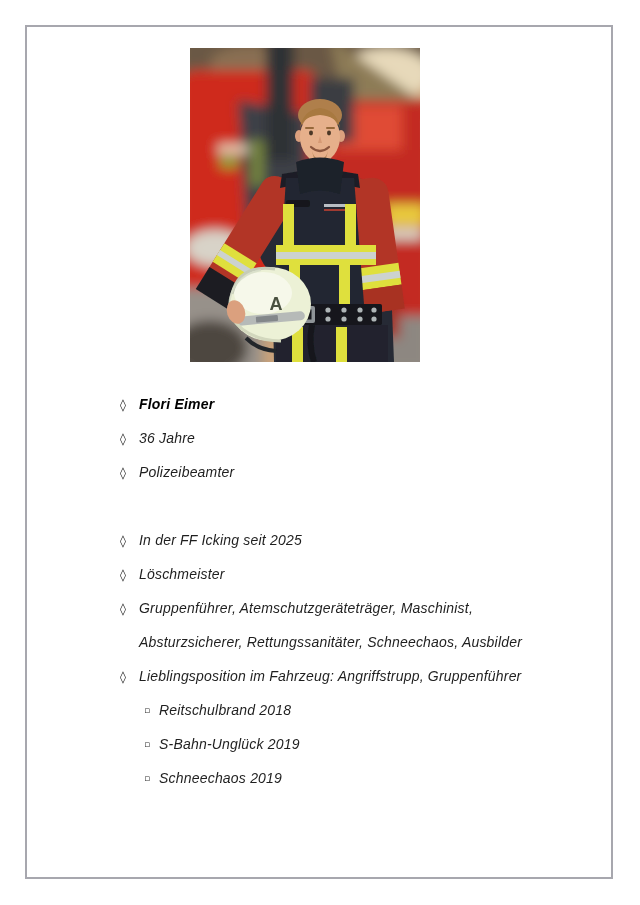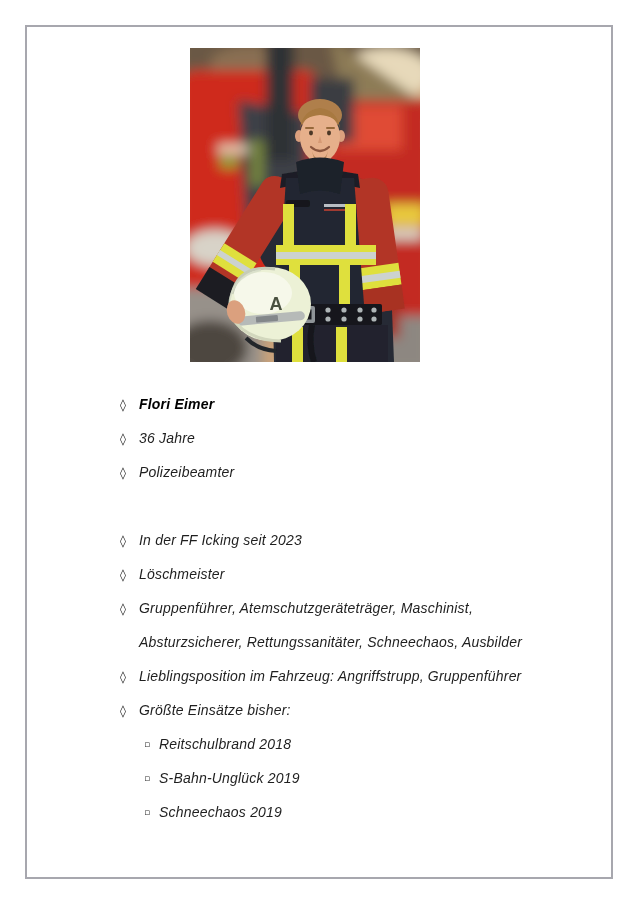--- a/index.html
+++ b/index.html
@@ -157,23 +157,22 @@
         <ellipse cx="46" cy="264" rx="9" ry="12" fill="#dba07e" transform="rotate(-18 46 264)"></ellipse>
       </g>
     </svg>
   </figure>
 
   <div class="list">
     <div class="row"><span class="bullet">◊</span><span class="txt bold">Flori Eimer</span></div>
     <div class="row"><span class="bullet">◊</span><span class="txt">36 Jahre</span></div>
     <div class="row"><span class="bullet">◊</span><span class="txt">Polizeibeamter</span></div>
     <div class="row"></div>
-    <div class="row"><span class="bullet">◊</span><span class="txt">In der FF Icking seit 2023</span></div>
+    <div class="row"><span class="bullet">◊</span><span class="txt">In der FF Icking seit 2025</span></div>
     <div class="row"><span class="bullet">◊</span><span class="txt">Löschmeister</span></div>
     <div class="row"><span class="bullet">◊</span><span class="txt">Gruppenführer, Atemschutzgeräteträger, Maschinist,</span></div>
     <div class="row cont"><span class="txt">Absturzsicherer, Rettungssanitäter, Schneechaos, Ausbilder</span></div>
     <div class="row"><span class="bullet">◊</span><span class="txt">Lieblingsposition im Fahrzeug: Angriffstrupp, Gruppenführer</span></div>
-    <div class="row"><span class="bullet">◊</span><span class="txt">Größte Einsätze bisher:</span></div>
     <div class="row sub"><span class="bullet">▫</span><span class="txt">Reitschulbrand 2018</span></div>
     <div class="row sub"><span class="bullet">▫</span><span class="txt">S-Bahn-Unglück 2019</span></div>
     <div class="row sub"><span class="bullet">▫</span><span class="txt">Schneechaos 2019</span></div>
   </div>
 </div>
 
 </body></html>

